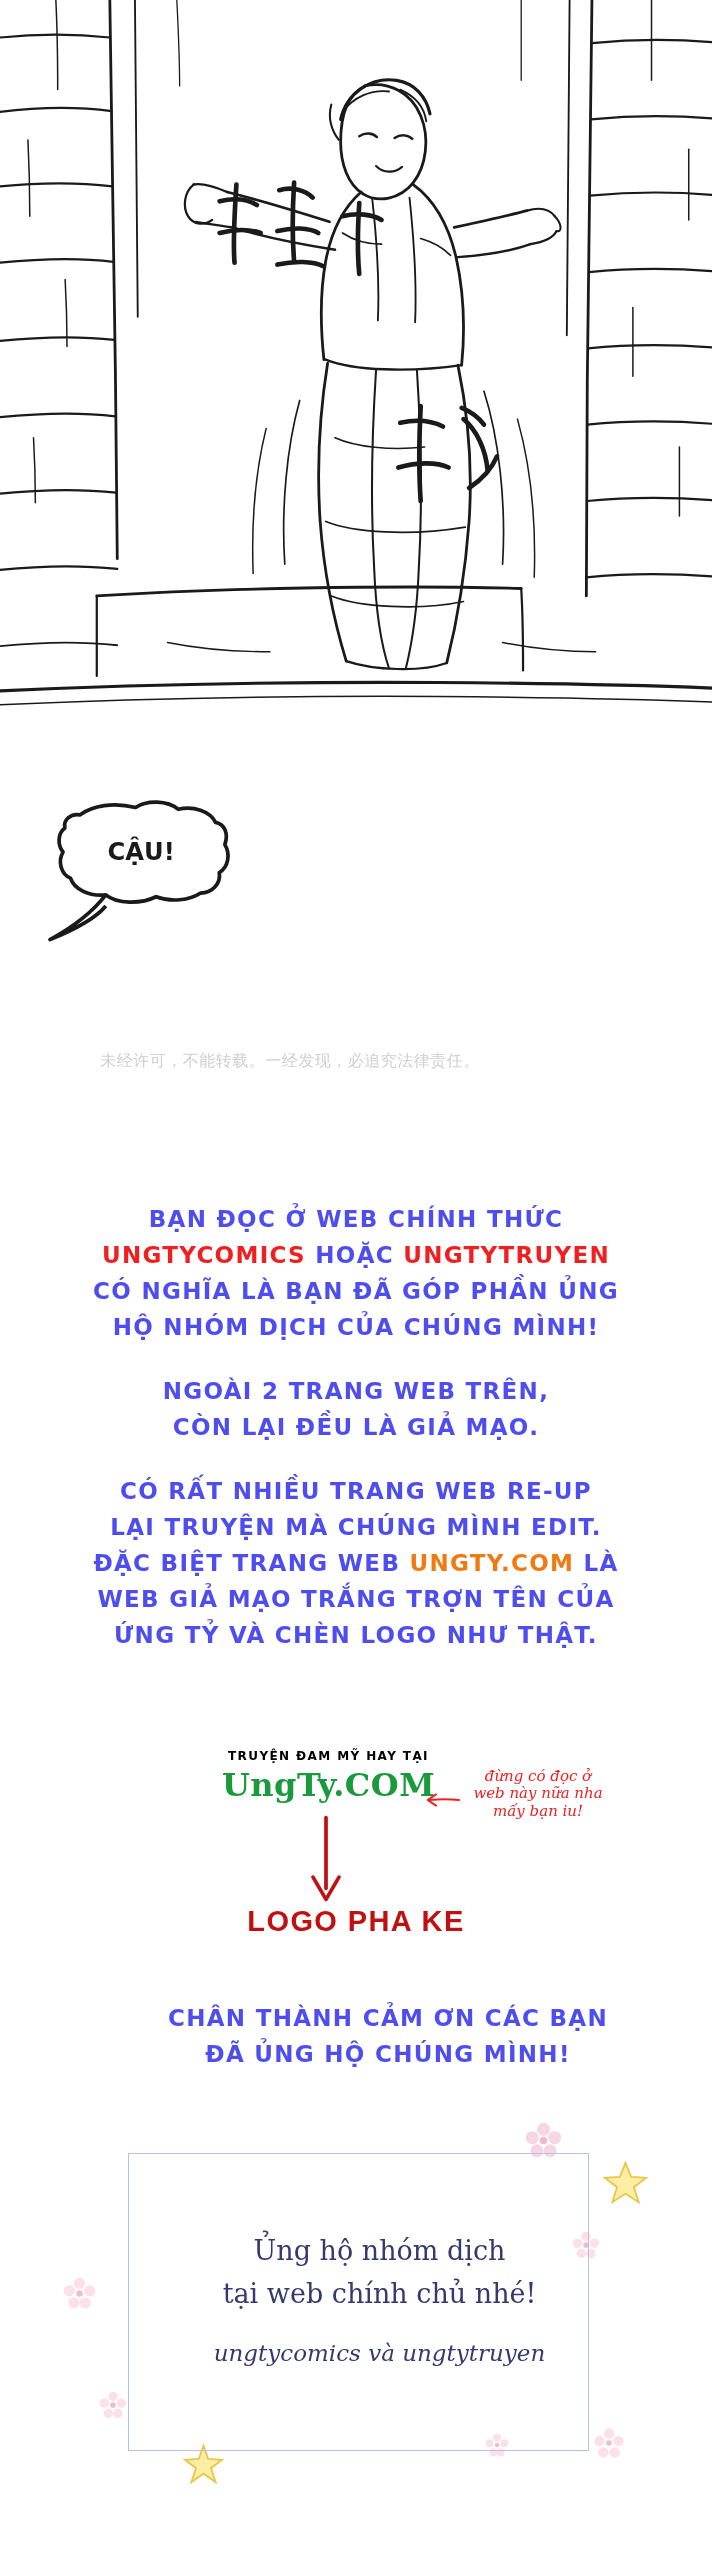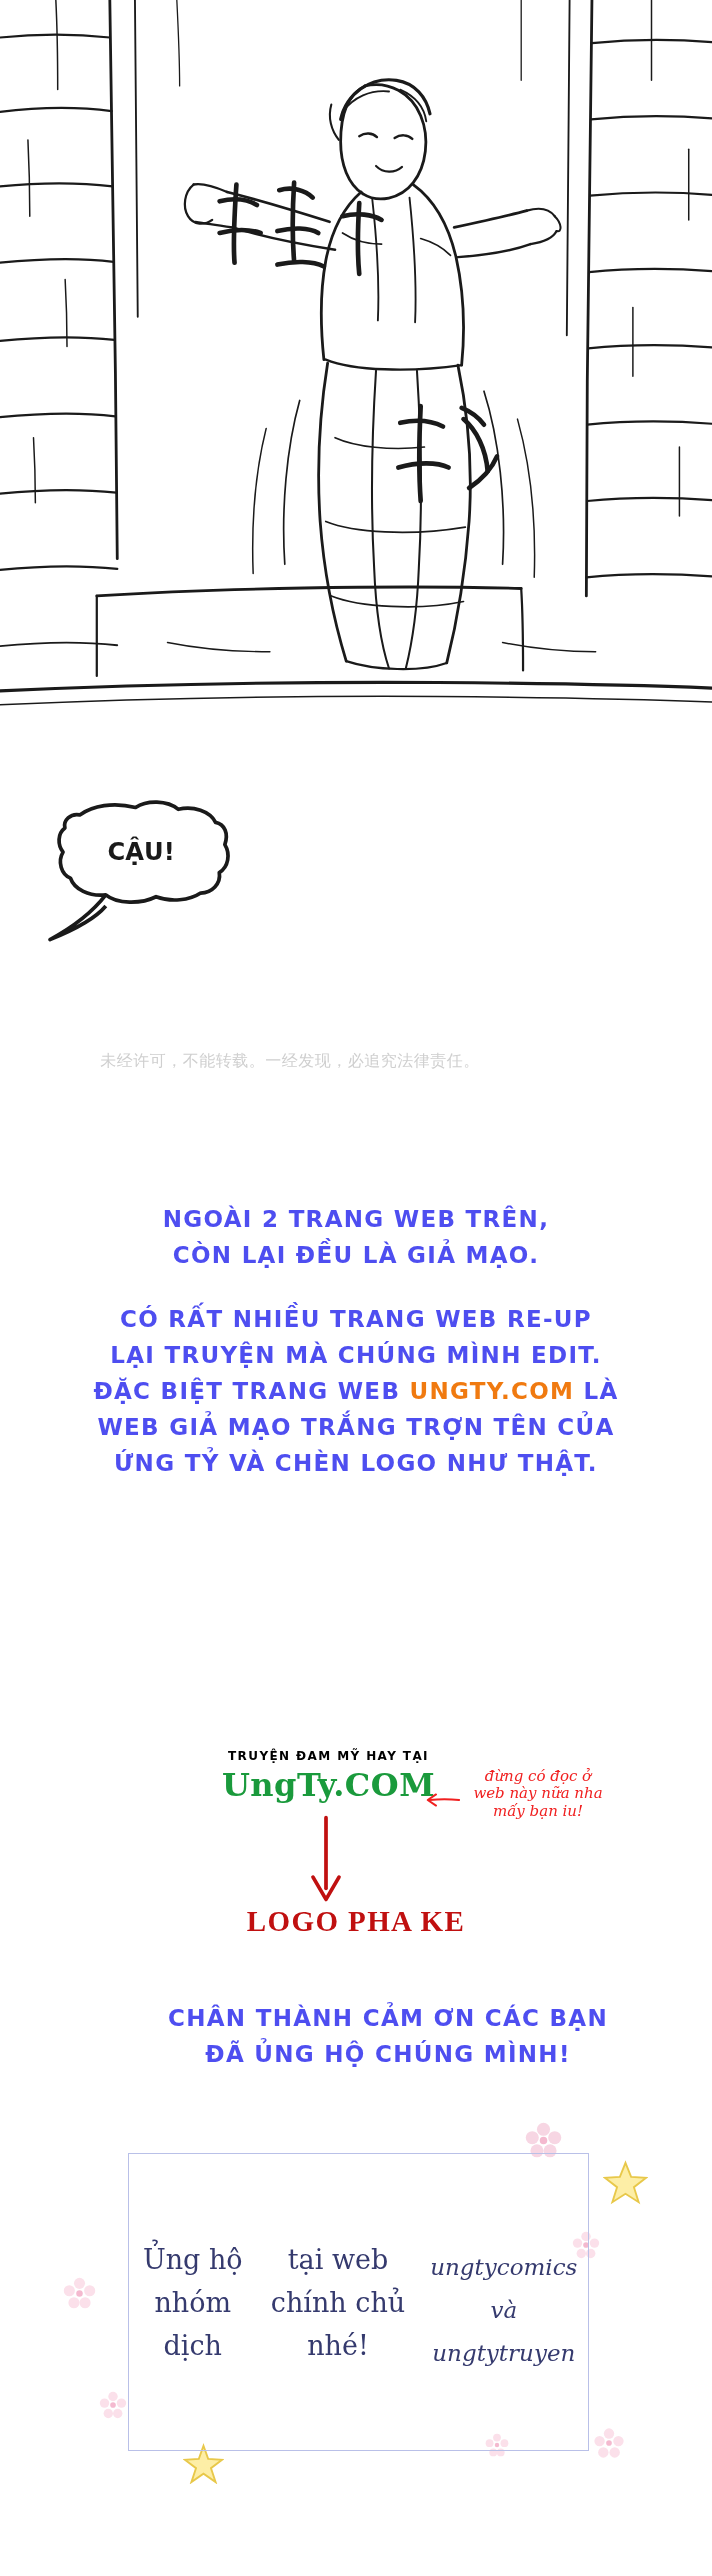--- a/index.html
+++ b/index.html
@@ -113,21 +113,21 @@
   .down-arrow{
     position:absolute;
     left:298px; top:65px;
     width:56px; height:91px;
   }
   .logo-pha-ke{
     position:absolute;
     left:0; top:156px;
     width:712px;
     text-align:center;
-    font-family:Liberation Serif, serif;
+    font-family:Liberation Sans, sans-serif;
     font-size:29px;
     font-weight:700;
     letter-spacing:1.4px;
     color:#c01010;
   }
 
   
   .thanks{
     position:absolute;
     left:0; top:2000px;
@@ -154,26 +154,27 @@
     width:461px; height:298px;
     border:1.9px solid #b9c0e8;
     background:transparent;
     box-sizing:border-box;
   }
   .card-inner{
     position:absolute;
     left:128px; top:34px;
     width:461px; height:298px;
     display:flex;
-    flex-direction:row;
+    flex-direction:column;
     justify-content:center;
     align-items:center;
     text-align:center;
     font-family:"DejaVu Serif", serif;
     color:#353a6e;
+    padding-left:21px;
   }
   .card-line1{font-size:27px;line-height:43px;}
   .card-line2{font-size:27px;line-height:43px;}
   .card-line3{font-size:23px;line-height:43px;margin-top:17px;font-style:italic;}
   .deco{position:absolute;}
   .deco svg{display:block;}
 </style>
 </head>
 <body>
 
@@ -309,20 +310,26 @@
                C56 108 40 100 36 88 C26 84 22 70 28 60 C22 52 22 40 30 34 Z" fill="#ffffff" stroke="#1a1a1a" stroke-width="4" stroke-linejoin="round"></path>
         <path d="M74 106 C60 124 40 140 14 154 C44 142 64 130 74 118" fill="#ffffff" stroke="#1a1a1a" stroke-width="4" stroke-linejoin="round"></path>
       <text x="112" y="68" text-anchor="middle" font-family="DejaVu Sans, sans-serif" font-size="26" font-weight="700" fill="#1a1a1a">CẬU!</text>
     </svg>
   </div>
 
   <div class="cn-notice">未经许可，不能转载。一经发现，必追究法律责任。</div>
 
   <div class="msg">
     <p>
+      <span>BẠN ĐỌC Ở WEB CHÍNH THỨC</span><br>
+      <span class="red">UNGTYCOMICS</span><span> HOẶC </span><span class="red">UNGTYTRUYEN</span><br>
+      <span>CÓ NGHĨA LÀ BẠN ĐÃ GÓP PHẦN ỦNG</span><br>
+      <span>HỘ NHÓM DỊCH CỦA CHÚNG MÌNH!</span>
+    </p>
+    <p>
       <span>NGOÀI 2 TRANG WEB TRÊN,</span><br>
       <span>CÒN LẠI ĐỀU LÀ GIẢ MẠO.</span>
     </p>
     <p>
       <span>CÓ RẤT NHIỀU TRANG WEB RE-UP</span><br>
       <span>LẠI TRUYỆN MÀ CHÚNG MÌNH EDIT.</span><br>
       <span>ĐẶC BIỆT TRANG WEB </span><span class="orange">UNGTY.COM</span><span> LÀ</span><br>
       <span>WEB GIẢ MẠO TRẮNG TRỢN TÊN CỦA</span><br>
       <span>ỨNG TỶ VÀ CHÈN LOGO NHƯ THẬT.</span>
     </p>

